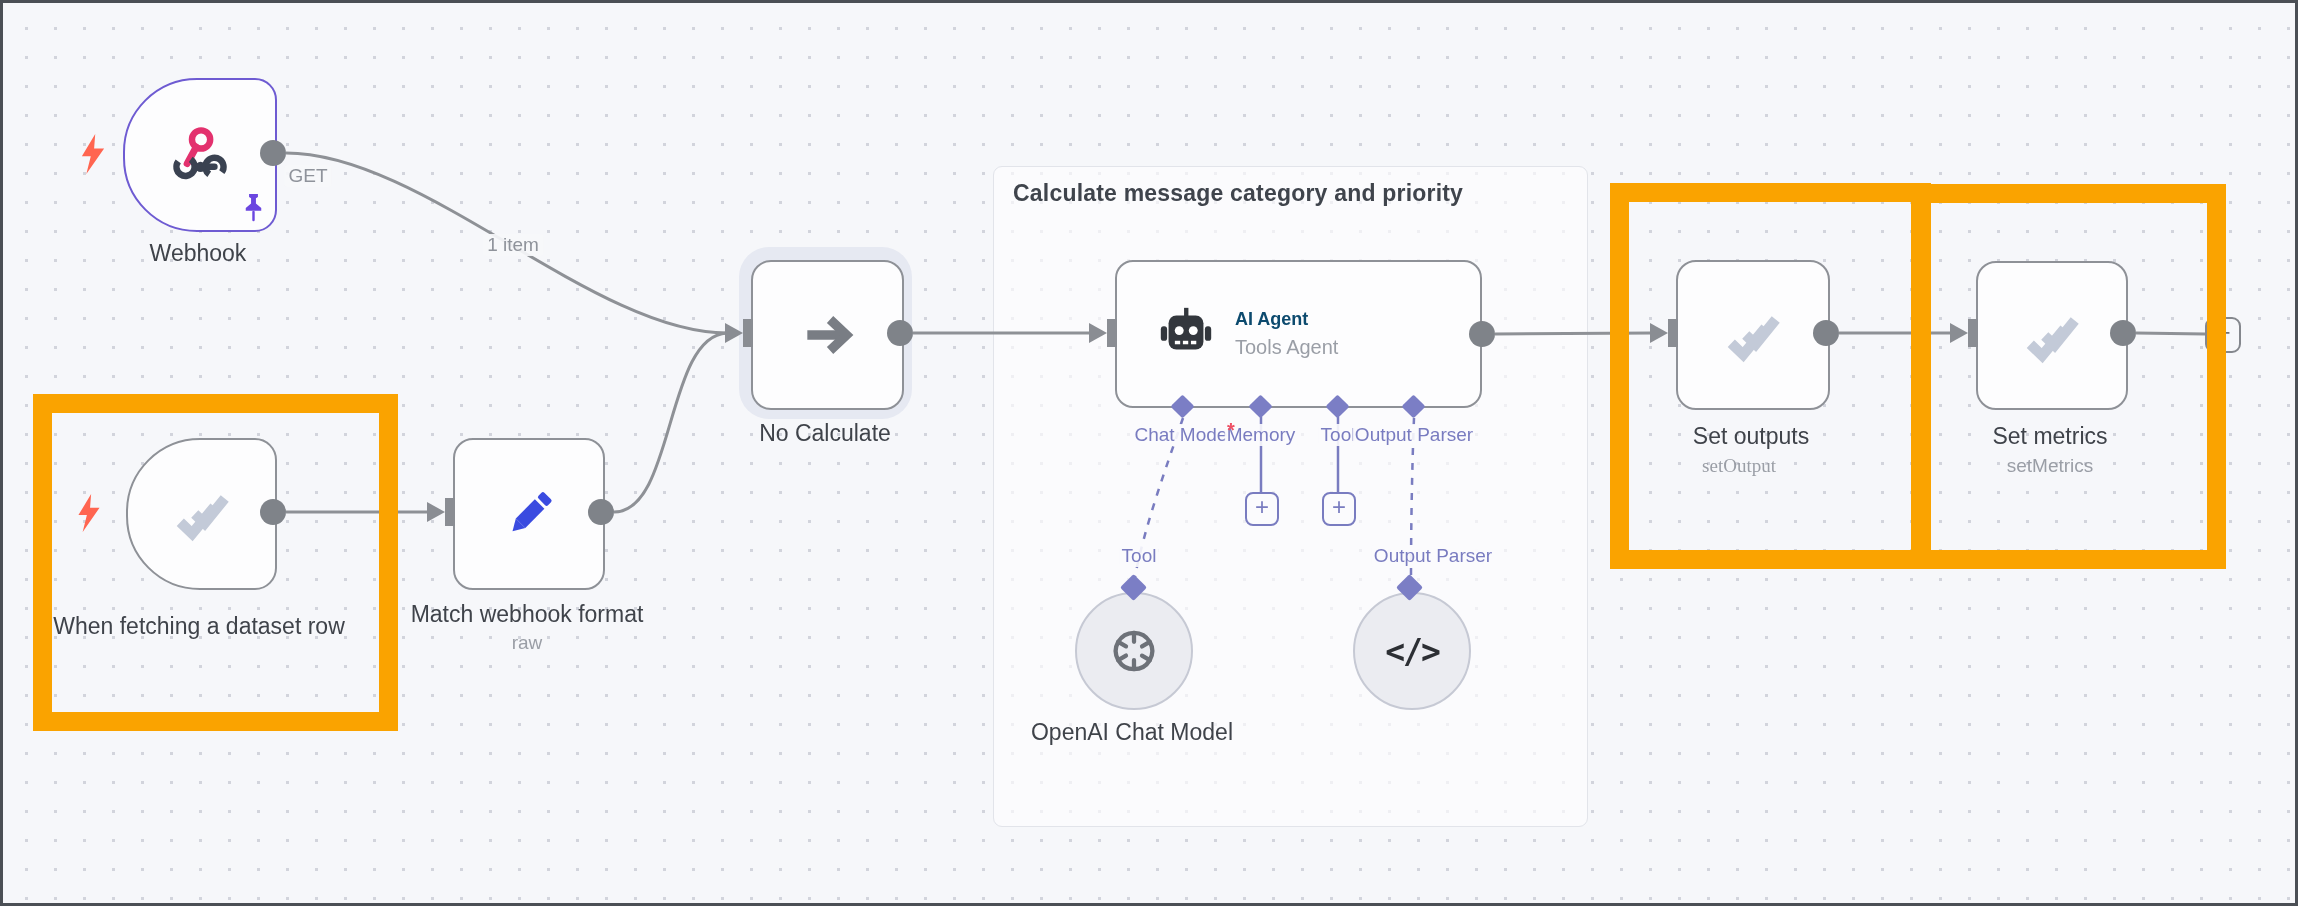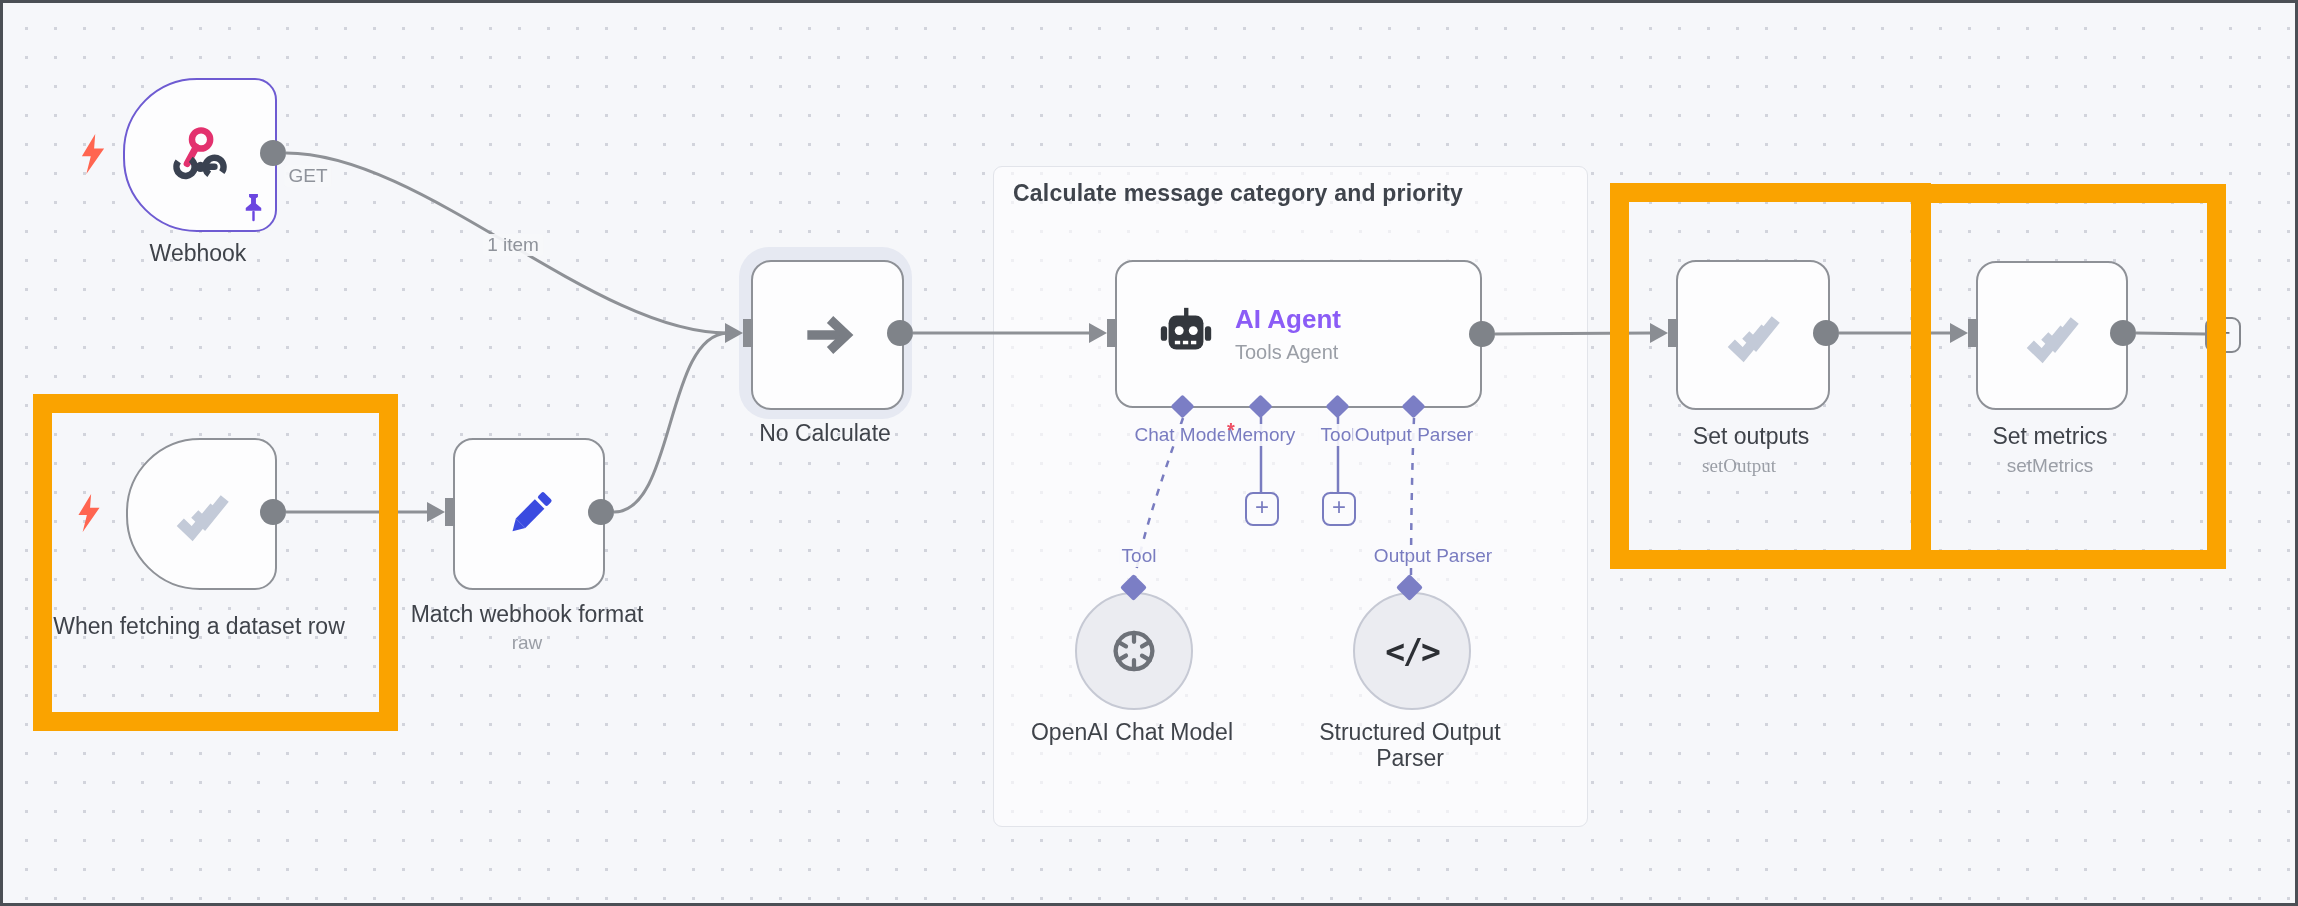--- a/index.html
+++ b/index.html
@@ -26,21 +26,21 @@
              background:rgba(251,251,253,.9);padding:0 2px;border-radius:3px;white-space:nowrap;}
   .req{position:absolute;font-size:20px;color:#ef5064;z-index:6;font-weight:bold;}
   .diamond{position:absolute;width:17px;height:17px;background:#7b7ec5;transform:rotate(45deg);z-index:4;border-radius:2px;}
   .diamond.big{width:19px;height:19px;}
   .plusbtn{position:absolute;width:30px;height:30px;border:2px solid #797cc0;border-radius:8px;background:#fbfbfd;
            color:#797cc0;font-size:24px;line-height:26px;text-align:center;z-index:4;font-weight:500;}
   .plusbtn.gray{width:32px;height:32px;border:2.5px solid #84878d;border-radius:9px;color:#6e7177;background:#f6f7fa;
                 font-size:26px;line-height:27px;}
   .hl{position:absolute;border:19px solid #faa300;z-index:6;}
   .agent-text{display:flex;flex-direction:column;margin-left:18px;}
-  .agent-title{font-size:26px;font-weight:600;color:#8b5cf6;}
+  .agent-title{font-size:18px;font-weight:600;color:#0c4a6e;}
   .agent-sub{font-size:20px;color:#9a9ea6;margin-top:6px;}
   .codeglyph{font-family:"DejaVu Sans Mono",monospace;font-size:33px;font-weight:bold;color:#2c2f34;letter-spacing:-2px;}
 </style>
 </head>
 <body>
 
 <div class="shot">
 
   <div class="frame">
     <div class="frame-title">Calculate message category and priority</div>
@@ -172,21 +172,20 @@
           <path d="M0,-17 A17 17 0 0 1 14.7,-8.5 L7.5,-4.3" transform="rotate(300)"></path>
         </g>
       </g>
     </svg>
   </div>
   <div class="nlabel" style="left:1129px;top:716px;width:260px;">OpenAI Chat Model</div>
 
   <div class="circle-node" style="left:1350px;top:589px;">
     <span class="codeglyph">&lt;/&gt;</span>
   </div>
-  <div class="nlabel" style="left:1407px;top:716px;width:250px;">Structured Output Parser</div>
 
   <div class="node" style="left:1673px;top:257px;width:150px;height:146px;">
     <svg width="62" height="62" viewBox="0 0 60 60">
       <g stroke="#c3cad8" stroke-width="10" fill="none">
         <path d="M23 30 L32.5 39 L52 15"></path>
         <path d="M9 38 L20.5 49 L42 23"></path>
       </g>
     </svg>
   </div>
   <div class="nlabel" style="left:1748px;top:420px;">Set outputs</div>

